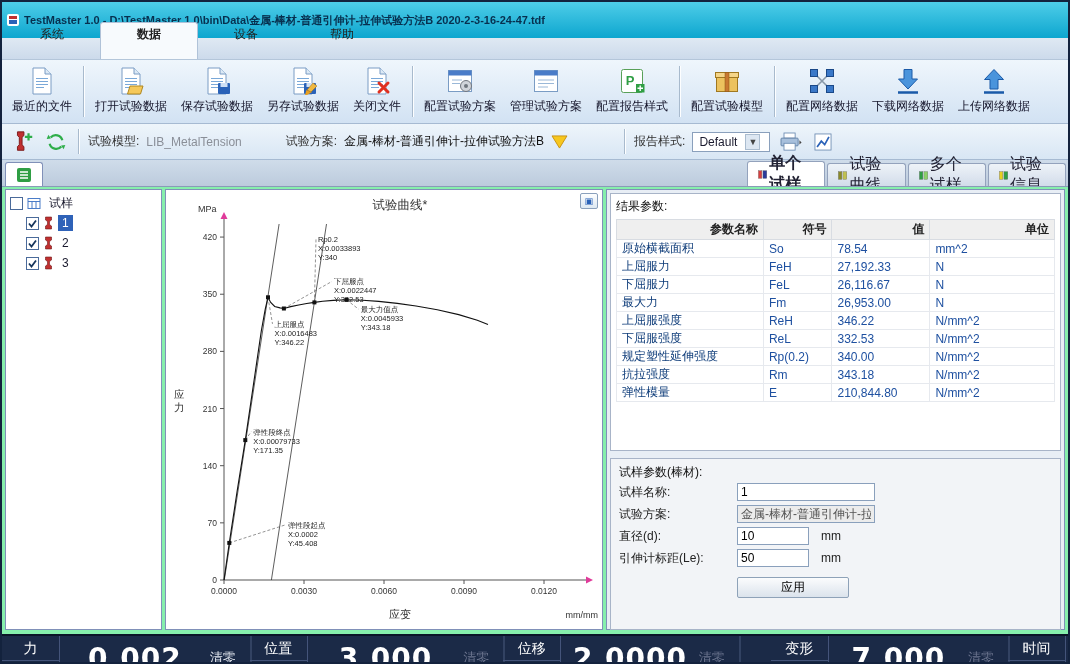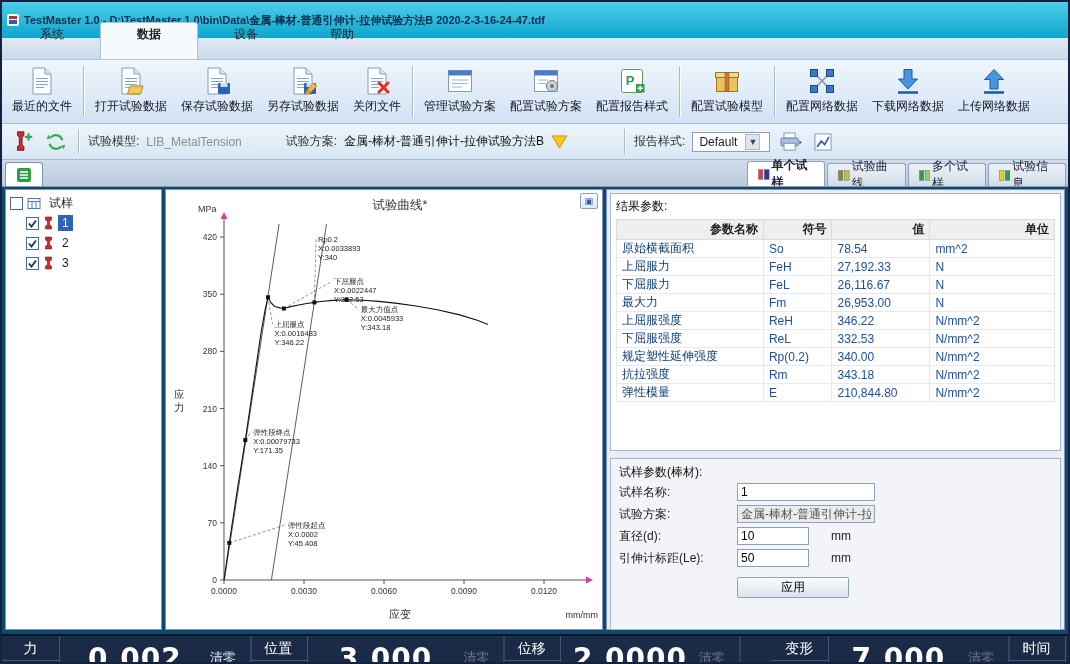--- a/index.html
+++ b/index.html
@@ -25,25 +25,25 @@
 .t2btn svg{display:block}
 .t2label{color:#333}
 .t2value-gray{color:#8a8f98}
 .t2value{color:#111}
 .combo{display:flex;align-items:center;background:#fff;border:1px solid #8aa0bc;height:20px;padding:0 3px 0 6px;min-width:78px;gap:8px}
 .combo .arr{font-size:9px;color:#444;background:#dde7f2;border:1px solid #aabccf;padding:0 2px;line-height:14px}
 
 .tabstrip{position:relative;height:26px;background:linear-gradient(#cfdcea,#bccbdd)}
 .ltab{position:absolute;left:3px;bottom:0;width:38px;height:24px;background:#fff;border:1px solid #8090b8;border-bottom:none;border-radius:3px 3px 0 0;display:flex;align-items:center;justify-content:center}
 .rtabs{position:absolute;left:745px;bottom:0;display:flex;align-items:flex-end}
-.rtab{display:flex;align-items:center;gap:2px;height:23px;padding:0 10px;background:linear-gradient(#eef3f8,#d2dcea);border:1px solid #93a2bc;border-bottom:none;border-radius:3px 3px 0 0;margin-right:2px;font-size:12px;color:#223}
+.rtab{display:flex;align-items:center;gap:2px;height:23px;padding:0 10px;background:linear-gradient(#eef3f8,#d2dcea);border:1px solid #93a2bc;border-bottom:none;border-radius:3px 3px 0 0;margin-right:2px;font-size:16px;color:#223}
 .rtab.active{background:#fff;height:25px;font-weight:bold}
 .rtab svg{display:block}
 
-.content{position:relative;height:448px;background:#0c4a6e;border-top:1px solid #8a9ab8}
+.content{position:relative;height:448px;background:#86efac;border-top:1px solid #8a9ab8}
 .tree-panel{position:absolute;left:3px;top:2px;width:157px;bottom:4px;background:#fff;border:1px solid #8090b8;padding:3px 2px;font-size:12px}
 .trow{display:flex;align-items:center;gap:4px;height:20px;padding-left:2px}
 .trow.child{padding-left:18px}
 .tlab{padding:1px 4px}
 .tlab.sel{background:#2f62b8;color:#fff}
 .chart-panel{position:absolute;left:163px;top:2px;width:438px;bottom:4px;background:#fff;border:1px solid #8090b8}
 .chart-max{position:absolute;top:3px;right:4px;width:18px;height:16px;background:linear-gradient(#fdfefe,#dde8f2);border:1px solid #8aa0bc;border-radius:2px;font-size:9px;color:#2a62b8;display:flex;align-items:center;justify-content:center;padding:0}
 .right-panel{position:absolute;left:604px;right:3px;top:2px;bottom:4px;background:#e8eef5;border:1px solid #8090b8;padding:3px}
 .results{position:absolute;left:3px;right:3px;top:3px;height:258px;background:#fff;border:1px solid #a8b4c8;padding:4px 5px;overflow:hidden}
 .res-h{color:#111;margin-bottom:4px}
@@ -51,21 +51,21 @@
 table.res th{background:#efefef;border:1px solid #d8dce2;font-weight:bold;text-align:right;padding:1px 5px;color:#222;height:18px}
 table.res td{border:1px solid #e6e9ee;padding:0 5px;height:17px;white-space:nowrap}
 td.c-name{color:#0f3d7a}
 td.c-sym,td.c-val,td.c-unit{color:#1e50a0}
 .params{position:absolute;left:3px;right:3px;top:268px;height:172px;background:#f2f4f7;border:1px solid #a8b4c8;padding:5px 8px;font-size:12px}
 .p-title{color:#111;}
 .prow{display:flex;align-items:center;height:22px}
 .prow label{width:118px;color:#222}
 .prow input{height:18px;border:1px solid #8aa0bc;background:#fff;font-size:12px;padding:0 3px;font-family:"Liberation Sans",sans-serif}
 .prow input.w140{width:138px}
-.prow input.w70{width:72px;margin-right:22px}
+.prow input.w70{width:72px;margin-right:12px}
 .prow input.ro{background:#ececec;color:#555}
 .p-unit{color:#222}
 .applybtn{margin:8px 0 0 118px;width:112px;height:21px;background:linear-gradient(#fbfcfd,#dbe3ec);border:1px solid #8ea2b8;border-radius:2px;font-size:12px;font-family:"Liberation Sans",sans-serif}
 
 .statusbar{height:46px;background:#1b2a47;border-top:2px solid #0a1426;display:flex;color:#fff}
 .seg{display:flex;align-items:center;border-right:2px solid #34436300;box-shadow:2px 0 0 #324262;position:relative}
 .seg-label{width:58px;align-self:stretch;display:flex;flex-direction:column;justify-content:center;text-align:center;border-right:1px solid #44547a}
 .sl-top{font-size:14px;border-bottom:1px solid #44547a;padding:1px 0 2px}
 .sl-bot{font-size:12px;padding:2px 0 1px;color:#e8ecf4}
 .seg-val{flex:1;text-align:center;font-size:28px;font-weight:bold;font-family:"DejaVu Sans",sans-serif;letter-spacing:1px}
@@ -153,36 +153,36 @@
           </svg>
         </span>
         <span class="tlabel">关闭文件</span>
       </div>
       <div class="tsep"></div>
       <div class="tbtn">
         <span class="ticon">
           <svg viewBox="0 0 30 30">
             <rect x="3.5" y="4.5" width="23" height="21" fill="#fff" stroke="#7a9cc4"></rect>
             <rect x="3.5" y="4.5" width="23" height="5" fill="#4a7cc8"></rect>
-            <path d="M7 14h16M7 17.5h16M7 21h10" stroke="#9ab8d8"></path>
-          </svg>
-        </span>
-        <span class="tlabel">管理试验方案</span>
-      </div>
-      <div class="tbtn">
-        <span class="ticon">
-          <svg viewBox="0 0 30 30">
-            <rect x="3.5" y="4.5" width="23" height="21" fill="#fff" stroke="#7a9cc4"></rect>
-            <rect x="3.5" y="4.5" width="23" height="5" fill="#4a7cc8"></rect>
             <path d="M7 14h10M7 17.5h8" stroke="#9ab8d8"></path>
             <circle cx="21" cy="20" r="5.5" fill="#d0d4da" stroke="#70767e"></circle>
             <circle cx="21" cy="20" r="2" fill="#70767e"></circle>
           </svg>
         </span>
         <span class="tlabel">配置试验方案</span>
+      </div>
+      <div class="tbtn">
+        <span class="ticon">
+          <svg viewBox="0 0 30 30">
+            <rect x="3.5" y="4.5" width="23" height="21" fill="#fff" stroke="#7a9cc4"></rect>
+            <rect x="3.5" y="4.5" width="23" height="5" fill="#4a7cc8"></rect>
+            <path d="M7 14h16M7 17.5h16M7 21h10" stroke="#9ab8d8"></path>
+          </svg>
+        </span>
+        <span class="tlabel">管理试验方案</span>
       </div>
       <div class="tbtn">
         <span class="ticon">
           <svg viewBox="0 0 30 30">
             <rect x="4.5" y="3.5" width="21" height="23" rx="2" fill="#fff" stroke="#58a058"></rect>
             <text x="13" y="19" font-size="13" font-weight="bold" fill="#2f9e44" text-anchor="middle">P</text>
             <rect x="19" y="18" width="8.5" height="8.5" fill="#2f9e44"></rect>
             <path d="M20.5 22.2h5.5M23.2 19.5v5.5" stroke="#fff" stroke-width="1.4"></path>
           </svg>
         </span>

